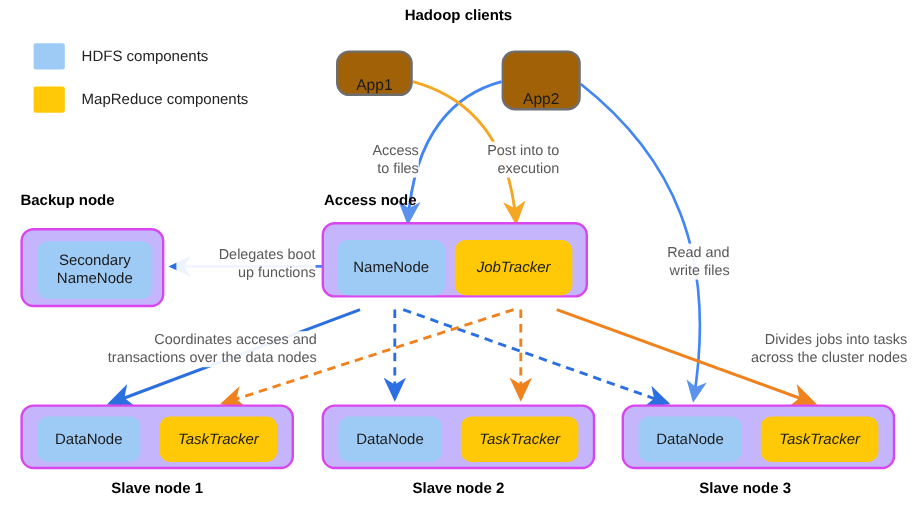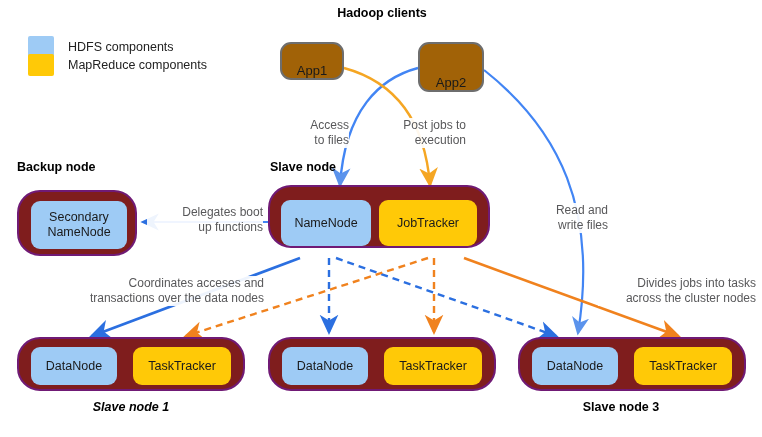--- a/index.html
+++ b/index.html
@@ -14,23 +14,23 @@
   svg.wires { position: absolute; left: 0; top: 0; width: 762px; height: 437px; pointer-events: none; }
 
   
   .legend-row { position: absolute; display: flex; align-items: center; }
   .legend-swatch { width: 26px; height: 22px; border-radius: 2px; }
   .legend-text { margin-left: 14px; font-size: 12.5px; color: #222; white-space: nowrap; }
 
   
   .group-box {
     position: absolute;
-    background: #7f1d1d;
-    border: 2px solid #701a75;
-    border-radius: 23px;
+    background: #c4b5fd;
+    border: 2px solid #d946ef;
+    border-radius: 11px;
   }
   .group-label {
     position: absolute;
     font-size: 12.5px;
     font-weight: bold;
     color: #000;
     white-space: nowrap;
   }
   .group-label.centered { text-align: center; }
 
@@ -38,21 +38,21 @@
   .chip {
     position: absolute;
     display: flex; align-items: center; justify-content: center;
     border-radius: 9px;
     font-size: 12.5px;
     color: #1a1a1a;
     text-align: center;
     line-height: 1.2;
   }
   .chip.hdfs { background: #9ECBF5; }
-  .chip.mapreduce { background: #FFC907; }
+  .chip.mapreduce { background: #FFC907; font-style: italic; }
 
   
   .app-box {
     position: absolute;
     display: flex; align-items: flex-end; justify-content: center;
     background: #a16207;
     border: 2.5px solid #6e6e6e;
     border-radius: 11px;
     font-size: 13px;
     color: #1a1a1a;
@@ -116,71 +116,72 @@
 
     <path d="M434,258 L434,332" fill="none" stroke="#F0821E" stroke-width="2.4" stroke-dasharray="7,5" marker-end="url(#ah-orange)"></path>
 
     <path d="M464,258 L678,336" fill="none" stroke="#F0821E" stroke-width="2.6" marker-end="url(#ah-orange)"></path>
   </svg>
 
   <div class="legend-row" style="left:28px; top:36px;">
     <span class="legend-swatch" style="background:#9ECBF5;"></span>
     <span class="legend-text">HDFS components</span>
   </div>
-  <div class="legend-row" style="left:28px; top:54px;">
+  <div class="legend-row" style="left:28px; top:72px;">
     <span class="legend-swatch" style="background:#FFC907;"></span>
     <span class="legend-text">MapReduce components</span>
   </div>
 
   <div class="title-top" style="left:300px; top:6px; width:164px;">Hadoop clients</div>
 
   <div class="app-box" style="left:280px; top:42px; width:64px; height:38px;">
     <span>App1</span>
   </div>
   <div class="app-box" style="left:418px; top:42px; width:66px; height:50px;">
     <span>App2</span>
   </div>
 
   <div class="caption" style="left:283px; top:118px; width:66px;">Access
 to files</div>
-  <div class="caption" style="left:370px; top:118px; width:96px;">Post jobs to
+  <div class="caption" style="left:370px; top:118px; width:96px;">Post into to
 execution</div>
 
   <div class="group-label" style="left:17px; top:160px;">Backup node</div>
   <div class="group-box" style="left:17px; top:190px; width:120px; height:66px;">
     <div class="chip hdfs" style="left:12px; top:9px; width:96px; height:48px;">Secondary
 NameNode</div>
   </div>
 
   <div class="caption" style="left:147px; top:205px; width:116px;">Delegates boot
 up functions</div>
 
-  <div class="group-label" style="left:270px; top:160px;">Slave node</div>
+  <div class="group-label" style="left:270px; top:160px;">Access node</div>
   <div class="group-box" style="left:268px; top:185px; width:222px; height:63px;">
     <div class="chip hdfs" style="left:11px; top:13px; width:90px; height:46px;">NameNode</div>
     <div class="chip mapreduce" style="left:109px; top:13px; width:98px; height:46px;">JobTracker</div>
   </div>
 
   <div class="caption" style="left:530px; top:203px; width:78px;">Read and
 write files</div>
   <div class="caption" style="left:34px; top:276px; width:230px;">Coordinates acceses and
 transactions over the data nodes</div>
   <div class="caption" style="left:598px; top:276px; width:158px;">Divides jobs into tasks
 across the cluster nodes</div>
 
   <div class="group-box" style="left:17px; top:337px; width:228px; height:54px;">
     <div class="chip hdfs" style="left:12px; top:8px; width:86px; height:38px;">DataNode</div>
     <div class="chip mapreduce" style="left:114px; top:8px; width:98px; height:38px;">TaskTracker</div>
   </div>
-  <div class="group-label centered" style="left:17px; top:400px; width:228px;font-style:italic;">Slave node 1</div>
+  <div class="group-label centered" style="left:17px; top:400px; width:228px;">Slave node 1</div>
 
   <div class="group-box" style="left:268px; top:337px; width:228px; height:54px;">
     <div class="chip hdfs" style="left:12px; top:8px; width:86px; height:38px;">DataNode</div>
     <div class="chip mapreduce" style="left:114px; top:8px; width:98px; height:38px;">TaskTracker</div>
   </div>
+  <div class="group-label centered" style="left:268px; top:400px; width:228px;">Slave node 2</div>
 
   <div class="group-box" style="left:518px; top:337px; width:228px; height:54px;">
     <div class="chip hdfs" style="left:12px; top:8px; width:86px; height:38px;">DataNode</div>
     <div class="chip mapreduce" style="left:114px; top:8px; width:98px; height:38px;">TaskTracker</div>
   </div>
   <div class="group-label centered" style="left:507px; top:400px; width:228px;">Slave node 3</div>
 
 </div>
 
 </body></html>

